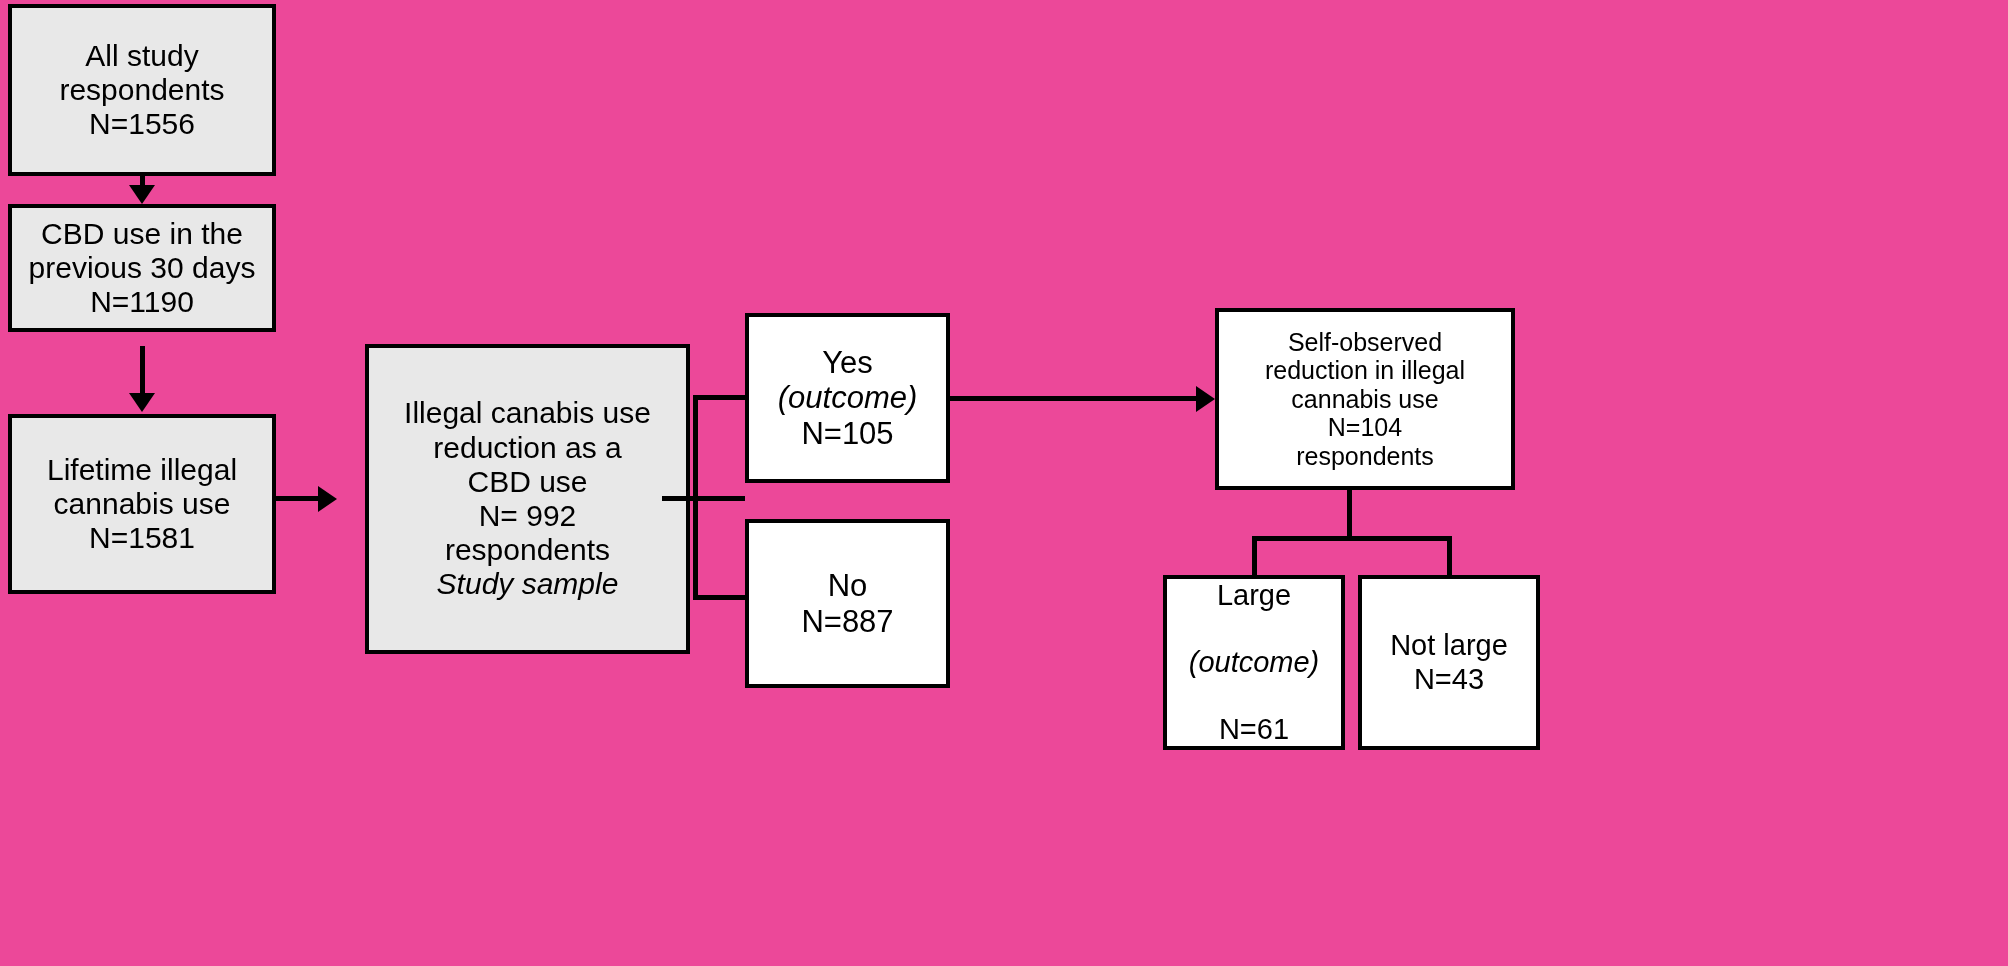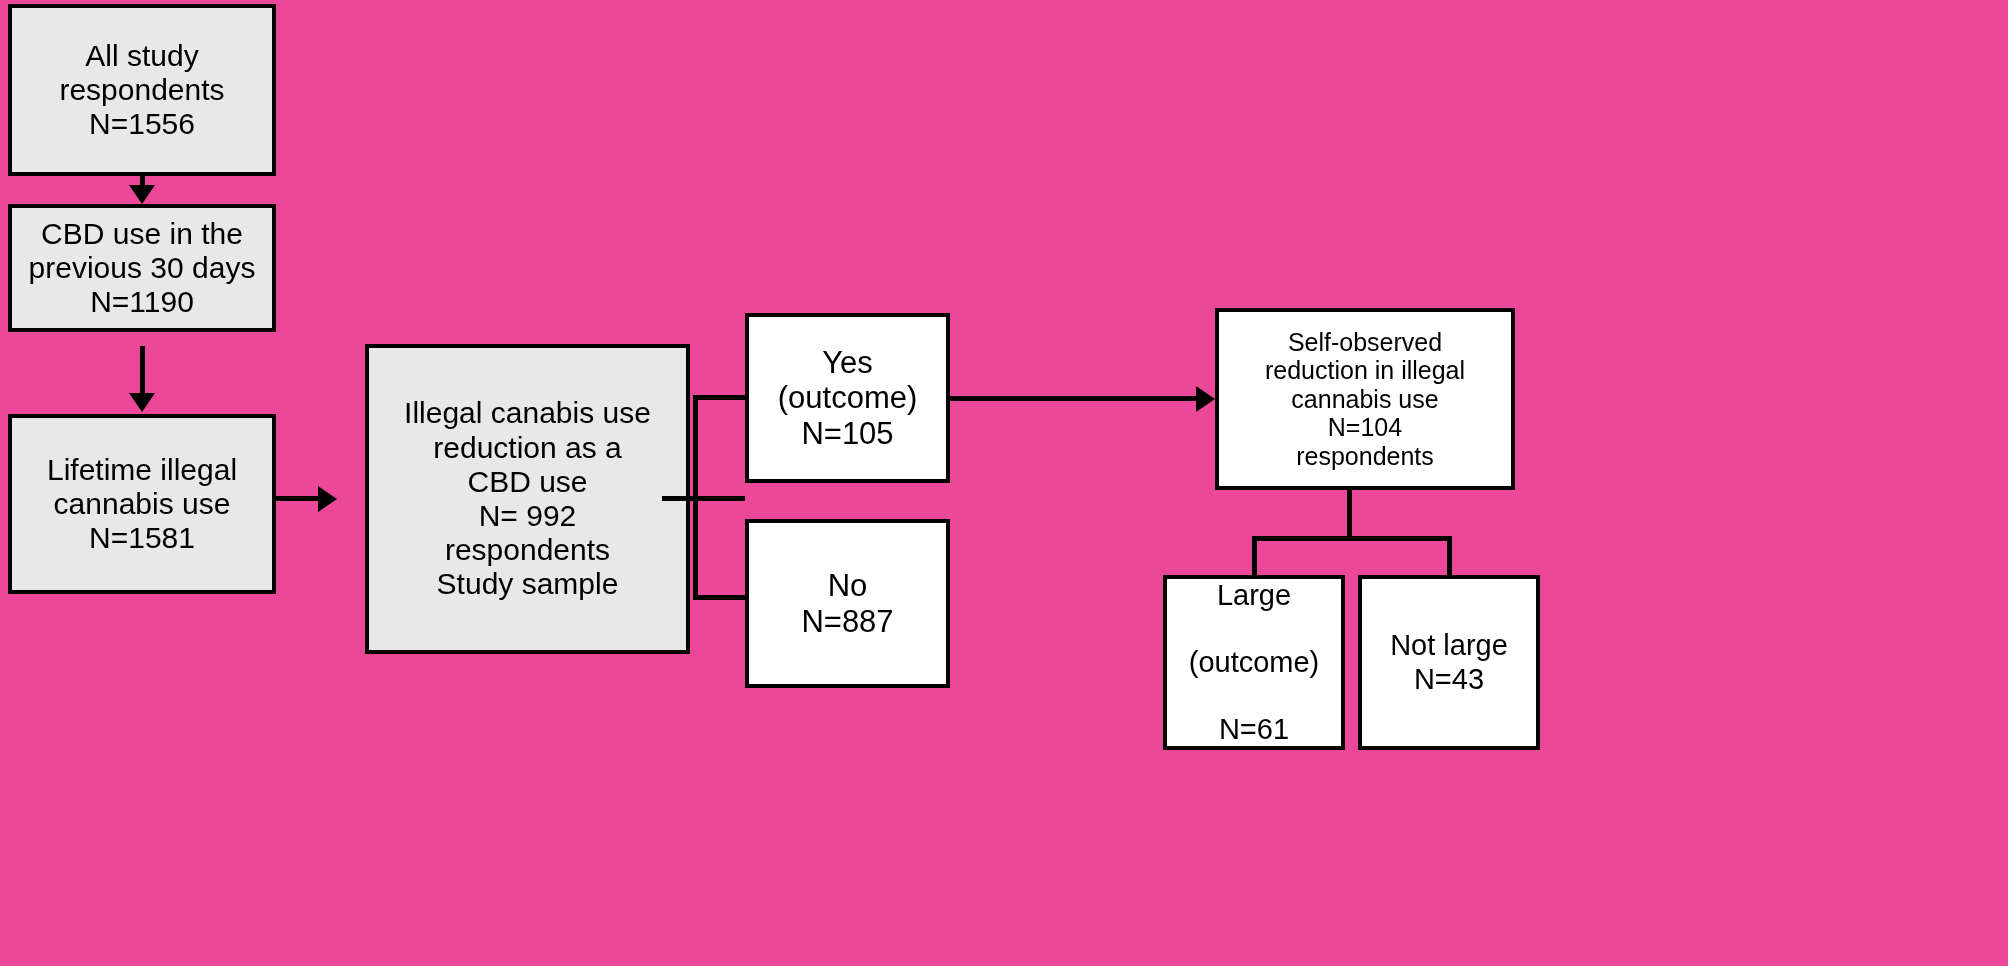--- a/index.html
+++ b/index.html
@@ -25,21 +25,21 @@
     justify-content: center;
     text-align: center;
     color: #000000;
     line-height: 1.14;
   }
   .node.shaded { background: #e8e8e8; }
   .node.plain  { background: #ffffff; }
 
   .ln { display: block; white-space: nowrap; }
   .ln.b { font-weight: normal; }
-  .ln.i { }
+  .ln.i { font-style: italic; }
 
   
   .conn {
     position: absolute;
     background: #000000;
   }
   .vline { width: 5px; }
   .hline { height: 5px; }
 
   .arrow-down {

